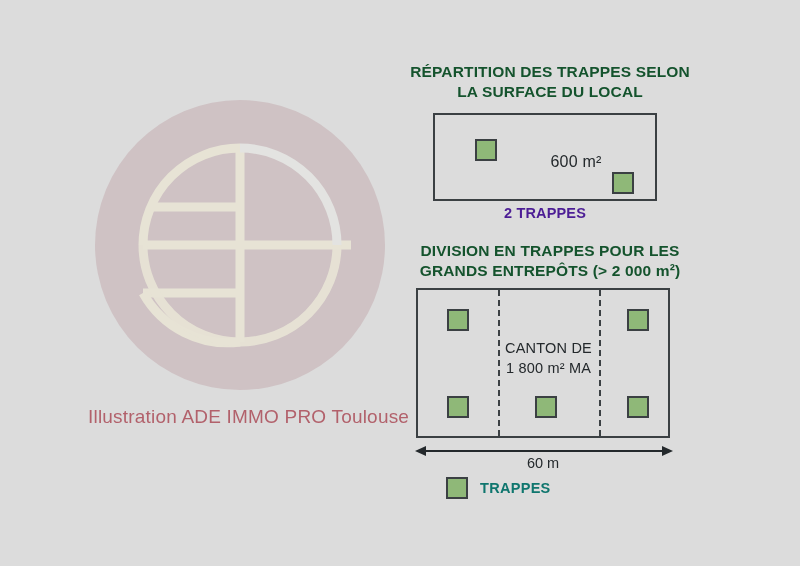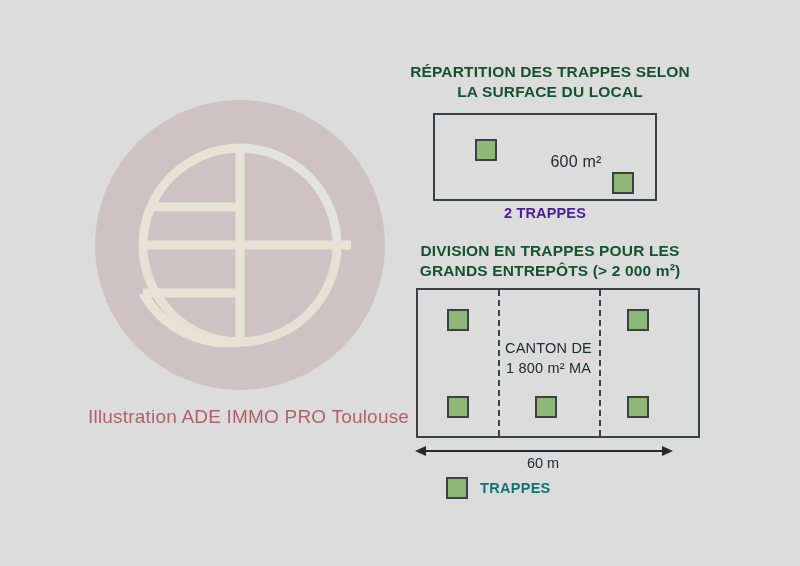--- a/index.html
+++ b/index.html
@@ -182,21 +182,21 @@
     <div class="area-label" style="left:86px; top:30px; width:110px;margin-top:6px;">600 m²</div>
   </div>
 
   <div class="caption-below" style="left:433px; top:205px; width:224px;">2 TRAPPES</div>
 
   <div class="diagram-title" style="left:400px; top:241px; width:300px;">
     <div>DIVISION EN TRAPPES POUR LES</div>
     <div>GRANDS ENTREPÔTS (&gt; 2 000 m²)</div>
   </div>
 
-  <div class="plan-box" style="left:416px; top:288px; width:284px; height:150px;">
+  <div class="plan-box" style="left:416px; top:288px; width:254px; height:150px;">
 
     <div class="divider" style="left:80px; top:0px; height:146px;"></div>
     <div class="divider" style="left:181px; top:0px; height:146px;"></div>
 
     <div class="hatch-square" style="left:29px; top:19px;"></div>
     <div class="hatch-square" style="left:29px; top:106px;"></div>
     <div class="hatch-square" style="left:117px; top:106px;"></div>
     <div class="hatch-square" style="left:209px; top:19px;"></div>
     <div class="hatch-square" style="left:209px; top:106px;"></div>
 

